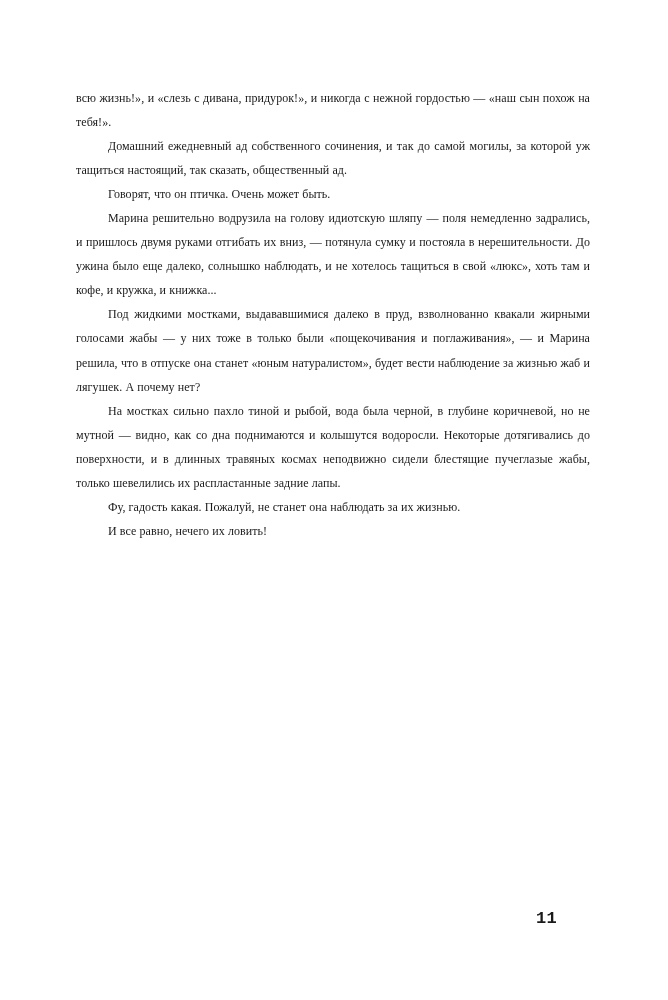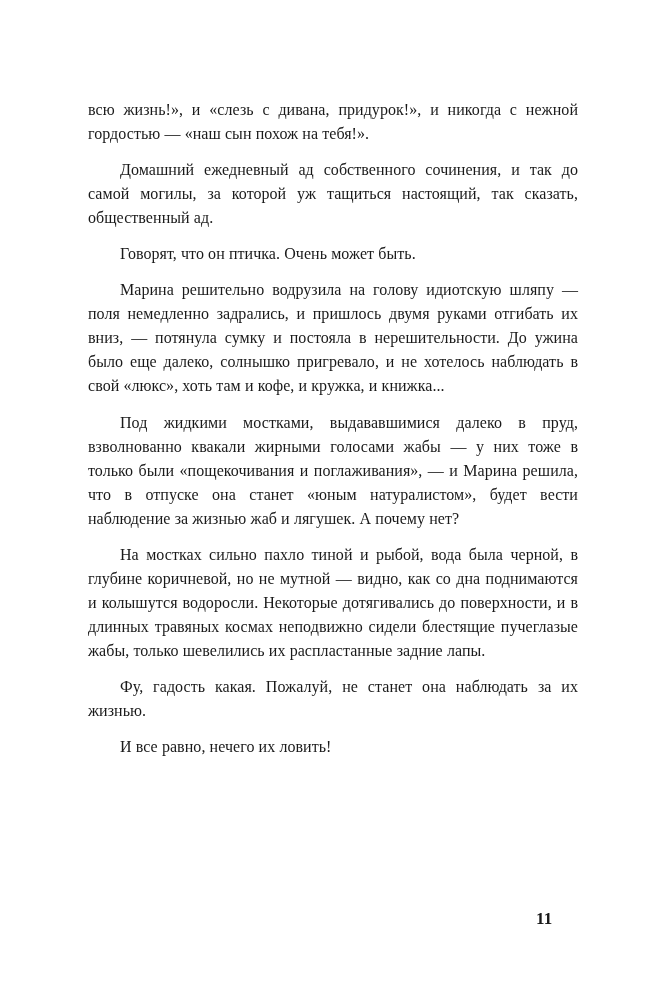--- a/index.html
+++ b/index.html
@@ -25,59 +25,59 @@
   }
 
   .text-column {
     position: absolute;
     left: 76px;
     top: 86px;
     width: 514px;
   }
 
   p.para {
-    margin: 12px;
-    font-size: 16px;
+    margin: 0;
+    font-size: 12px;
     line-height: 24.05px;
     text-align: justify;
     text-justify: inter-word;
     text-indent: 32px;
     hyphens: manual;
     -webkit-hyphens: manual;
     word-spacing: 0.1px;
     letter-spacing: 0.05px;
   }
 
   
   p.para.continuation {
     text-indent: 0;
   }
 
   .folio {
     position: absolute;
     left: 536px;
     top: 909px;
-    font-family: Liberation Serif, serif;
+    font-family: Liberation Mono, monospace;
     font-weight: bold;
     font-size: 17px;
     line-height: 20px;
     color: #1a1a1a;
     letter-spacing: 0.2px;
   }
 </style>
 </head>
 <body>
 
 <div class="page">
 
   <div class="text-column">
     <p class="para continuation">всю жизнь!», и «слезь с дивана, придурок!», и никогда с нежной гордостью — «наш сын похож на тебя!».</p>
     <p class="para">Домашний ежедневный ад собственного сочинения, и так до самой могилы, за которой уж тащиться настоящий, так сказать, общественный ад.</p>
     <p class="para">Говорят, что он птичка. Очень может быть.</p>
-    <p class="para">Марина решительно водрузила на голову идиотскую шляпу — поля немедленно задрались, и пришлось двумя руками отгибать их вниз, — потянула сумку и постояла в нерешительности. До ужина было еще далеко, солнышко пригревало, и не хотелось наблюдать в свой «люкс», хоть там и кофе, и кружка, и книжка...</p>
+    <p class="para">Марина решительно водрузила на голову идиотскую шляпу — поля немедленно задрались, и пришлось двумя руками отгибать их вниз, — потянула сумку и постояла в нерешительности. До ужина было еще далеко, солнышко наблюдать, и не хотелось тащиться в свой «люкс», хоть там и кофе, и кружка, и книжка...</p>
     <p class="para">Под жидкими мостками, выдававшимися далеко в пруд, взволнованно квакали жирными голосами жабы — у них тоже в только были «пощекочивания и поглаживания», — и Марина решила, что в отпуске она станет «юным натуралистом», будет вести наблюдение за жизнью жаб и лягушек. А почему нет?</p>
     <p class="para">На мостках сильно пахло тиной и рыбой, вода была черной, в глубине коричневой, но не мутной — видно, как со дна поднимаются и колышутся водоросли. Некоторые дотягивались до поверхности, и в длинных травяных космах неподвижно сидели блестящие пучеглазые жабы, только шевелились их распластанные задние лапы.</p>
     <p class="para">Фу, гадость какая. Пожалуй, не станет она наблюдать за их жизнью.</p>
     <p class="para">И все равно, нечего их ловить!</p>
   </div>
 
   <div class="folio">11</div>
 
 </div>
 

